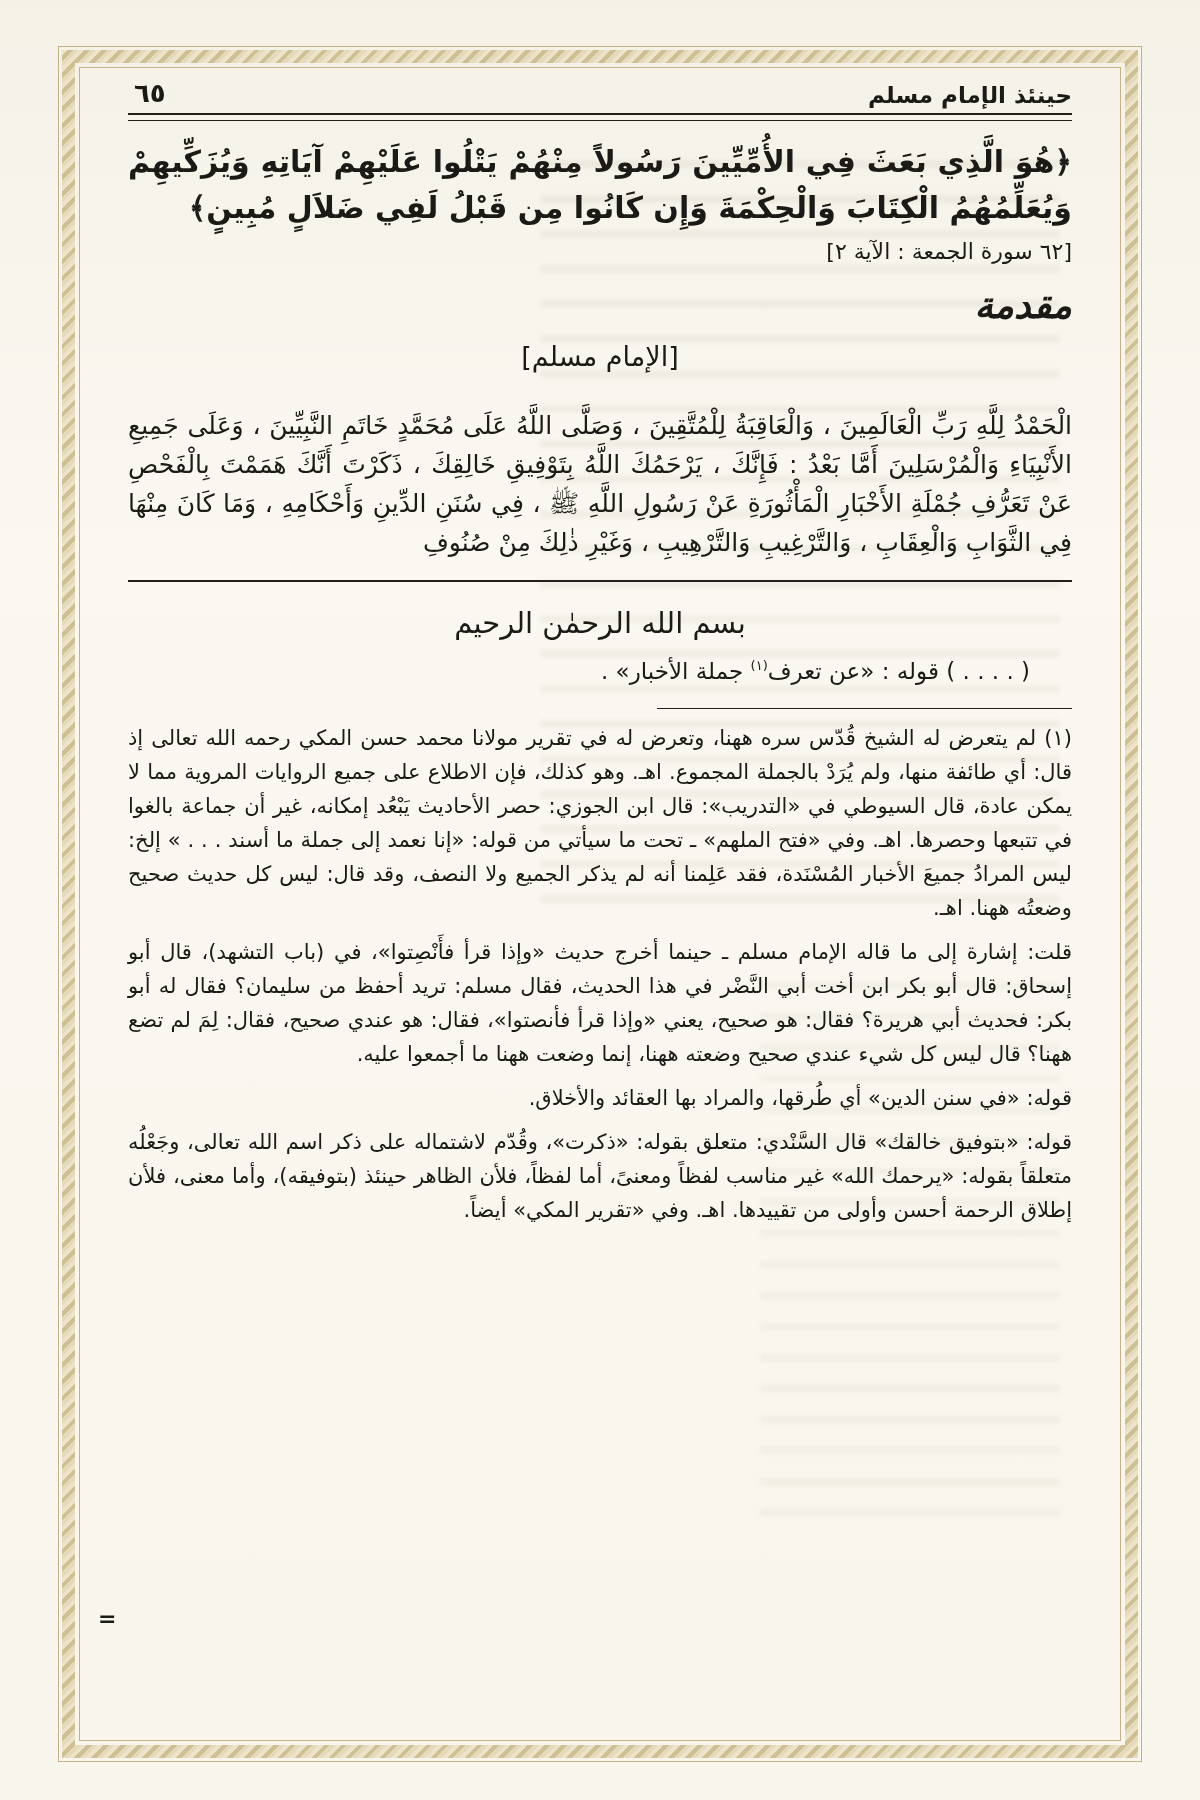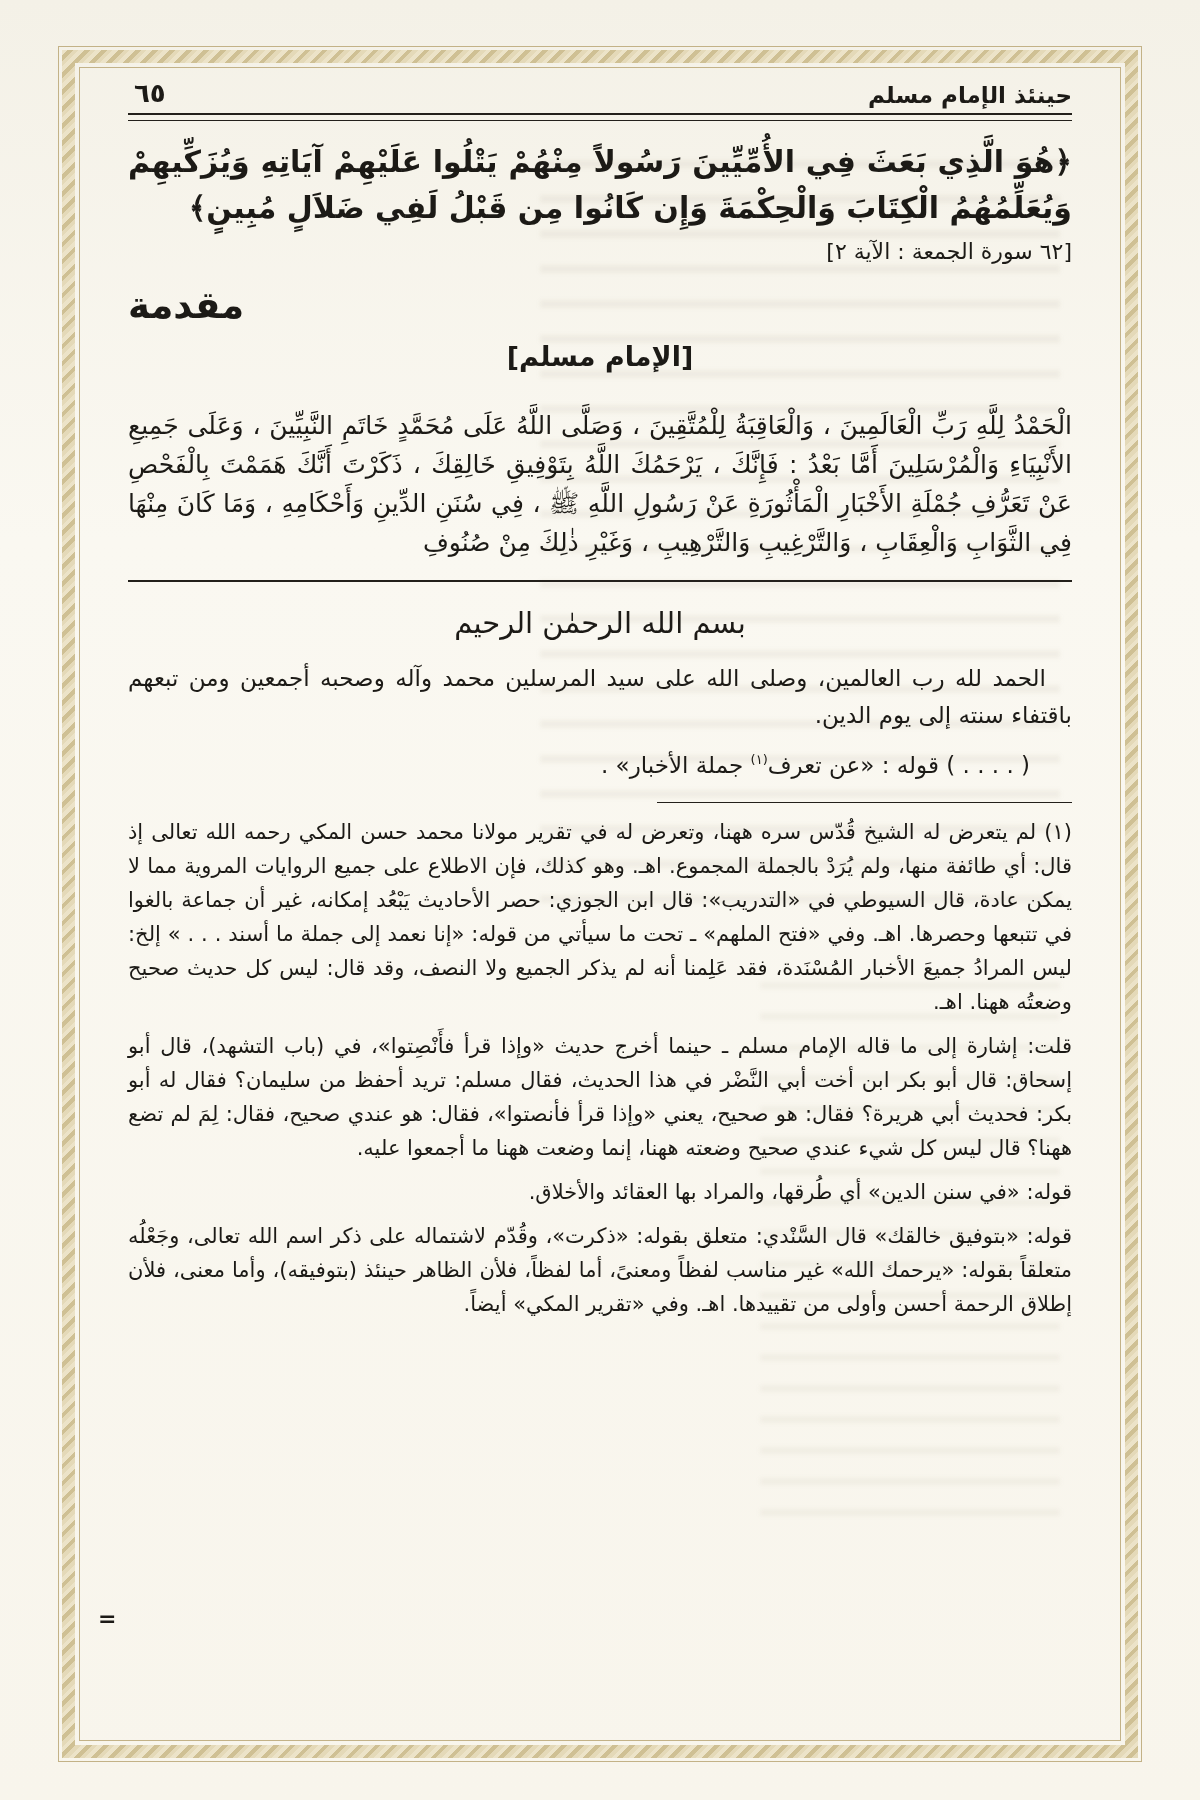--- a/index.html
+++ b/index.html
@@ -32,22 +32,22 @@
   .content{position:absolute;top:78px;right:128px;left:128px;bottom:60px;direction:rtl;}
 
   .page-header{display:flex;justify-content:space-between;align-items:flex-end;}
   .header-title{font-size:23px;font-weight:bold;letter-spacing:.5px;}
   .page-number{font-size:26px;font-weight:bold;padding-left:6px;}
   .header-rule{margin-top:5px;height:5px;border-top:2.5px solid #23201b;border-bottom:1.3px solid #23201b;}
 
   .quran{margin-top:18px;font-size:30px;font-weight:bold;line-height:46px;text-align:justify;}
   .quran-ref{margin-top:8px;font-size:22px;}
 
-  .heading-main{margin:20px 0 0;text-align:left;font-size:37px;font-weight:bold;}
-  .heading-sub{margin-top:14px;text-align:center;font-size:27px;font-weight:bold;}
+  .heading-main{margin:20px 0 0;text-align:right;font-size:37px;font-weight:bold;font-style:italic;}
+  .heading-sub{margin-top:14px;text-align:center;font-size:27px;font-weight:normal;}
 
   .matn{margin:34px 0 0;font-size:25px;line-height:39px;text-align:justify;}
 
   .big-rule{margin-top:18px;border-top:2px solid #23201b;}
 
   .basmala{margin-top:24px;text-align:center;font-size:29px;font-weight:normal;}
 
   .intro{margin:20px 0 0;font-size:23px;line-height:37px;text-align:justify;text-indent:26px;}
 
   .lemma{margin:18px 0 0;font-size:23px;text-indent:42px;}
@@ -87,21 +87,20 @@
 
   <h1 class="heading-main">مقدمة</h1>
   <div class="heading-sub">[الإمام مسلم]</div>
 
   <p class="matn">الْحَمْدُ لِلَّهِ رَبِّ الْعَالَمِينَ ، وَالْعَاقِبَةُ لِلْمُتَّقِينَ ، وَصَلَّى اللَّهُ عَلَى مُحَمَّدٍ خَاتَمِ النَّبِيِّينَ ، وَعَلَى جَمِيعِ الأَنْبِيَاءِ وَالْمُرْسَلِينَ أَمَّا بَعْدُ : فَإِنَّكَ ، يَرْحَمُكَ اللَّهُ بِتَوْفِيقِ خَالِقِكَ ، ذَكَرْتَ أَنَّكَ هَمَمْتَ بِالْفَحْصِ عَنْ تَعَرُّفِ جُمْلَةِ الأَخْبَارِ الْمَأْثُورَةِ عَنْ رَسُولِ اللَّهِ ﷺ ، فِي سُنَنِ الدِّينِ وَأَحْكَامِهِ ، وَمَا كَانَ مِنْهَا فِي الثَّوَابِ وَالْعِقَابِ ، وَالتَّرْغِيبِ وَالتَّرْهِيبِ ، وَغَيْرِ ذٰلِكَ مِنْ صُنُوفِ</p>
 
   <div class="big-rule"></div>
 
   <div class="basmala">بسم الله الرحمٰن الرحيم</div>
 
-  <p class="intro">الحمد لله رب العالمين، وصلى الله على سيد المرسلين محمد وآله وصحبه أجمعين ومن تبعهم باقتفاء سنته إلى يوم الدين.</p>
 
   <p class="lemma"><span>( . . . . ) قوله : «عن تعرف</span><sup class="fn-ref">(١)</sup><span> جملة الأخبار» .</span></p>
 
   <div class="fn-rule"></div>
 
   <div class="footnotes">
     <p><span class="fn-num">(١)</span> <span>لم يتعرض له الشيخ قُدّس سره ههنا، وتعرض له في تقرير مولانا محمد حسن المكي رحمه الله تعالى إذ قال: أي طائفة منها، ولم يُرَدْ بالجملة المجموع. اهـ. وهو كذلك، فإن الاطلاع على جميع الروايات المروية مما لا يمكن عادة، قال السيوطي في «التدريب»: قال ابن الجوزي: حصر الأحاديث يَبْعُد إمكانه، غير أن جماعة بالغوا في تتبعها وحصرها. اهـ. وفي «فتح الملهم» ـ تحت ما سيأتي من قوله: «إنا نعمد إلى جملة ما أسند . . . » إلخ: ليس المرادُ جميعَ الأخبار المُسْنَدة، فقد عَلِمنا أنه لم يذكر الجميع ولا النصف، وقد قال: ليس كل حديث صحيح وضعتُه ههنا. اهـ.</span></p>
     <p><span class="fn-lead">قلت:</span> <span>إشارة إلى ما قاله الإمام مسلم ـ حينما أخرج حديث «وإذا قرأ فأَنْصِتوا»، في (باب التشهد)، قال أبو إسحاق: قال أبو بكر ابن أخت أبي النَّضْر في هذا الحديث، فقال مسلم: تريد أحفظ من سليمان؟ فقال له أبو بكر: فحديث أبي هريرة؟ فقال: هو صحيح، يعني «وإذا قرأ فأنصتوا»، فقال: هو عندي صحيح، فقال: لِمَ لم تضع ههنا؟ قال ليس كل شيء عندي صحيح وضعته ههنا، إنما وضعت ههنا ما أجمعوا عليه.</span></p>
     <p><span class="fn-lead">قوله:</span> <span>«في سنن الدين» أي طُرقها، والمراد بها العقائد والأخلاق.</span></p>
     <p><span class="fn-lead">قوله:</span> <span>«بتوفيق خالقك» قال السَّنْدي: متعلق بقوله: «ذكرت»، وقُدّم لاشتماله على ذكر اسم الله تعالى، وجَعْلُه متعلقاً بقوله: «يرحمك الله» غير مناسب لفظاً ومعنىً، أما لفظاً، فلأن الظاهر حينئذ (بتوفيقه)، وأما معنى، فلأن إطلاق الرحمة أحسن وأولى من تقييدها. اهـ. وفي «تقرير المكي» أيضاً.</span></p>

